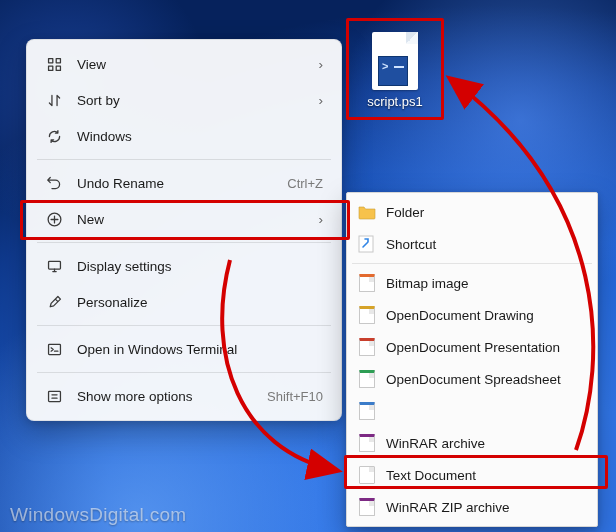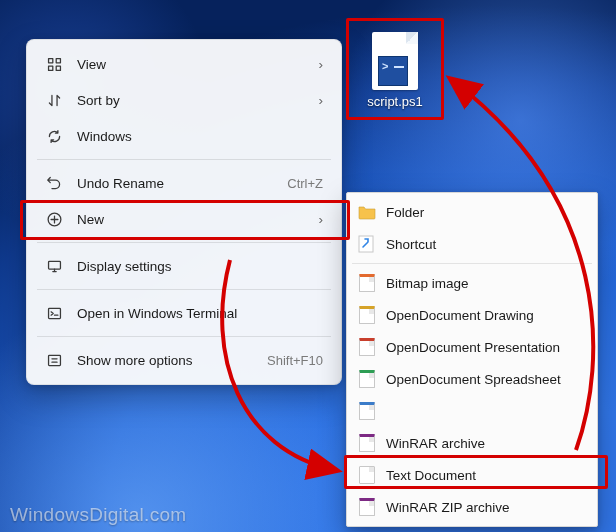--- a/index.html
+++ b/index.html
@@ -162,20 +162,28 @@
   <div class="msep"></div>
   <div class="mitem">
     <span class="ic">
       <svg viewBox="0 0 20 20">
           <rect x="3" y="4" width="14" height="9" rx="1"></rect>
           <path d="M8 16h4M10 13v3"></path>
         </svg>
     </span>
     <span class="lab">Display settings</span>
   </div>
+  <div class="mitem">
+    <span class="ic">
+      <svg viewBox="0 0 20 20">
+          <path d="M14 3l3 3-8 8-4 1 1-4zM11 6l3 3"></path>
+        </svg>
+    </span>
+    <span class="lab">Personalize</span>
+  </div>
   <div class="msep"></div>
   <div class="mitem">
     <span class="ic">
       <svg viewBox="0 0 20 20">
           <rect x="3" y="4" width="14" height="12" rx="1"></rect>
           <path d="M6 8l2.5 2L6 12M10 12h4"></path>
         </svg>
     </span>
     <span class="lab">Open in Windows Terminal</span>
   </div>

